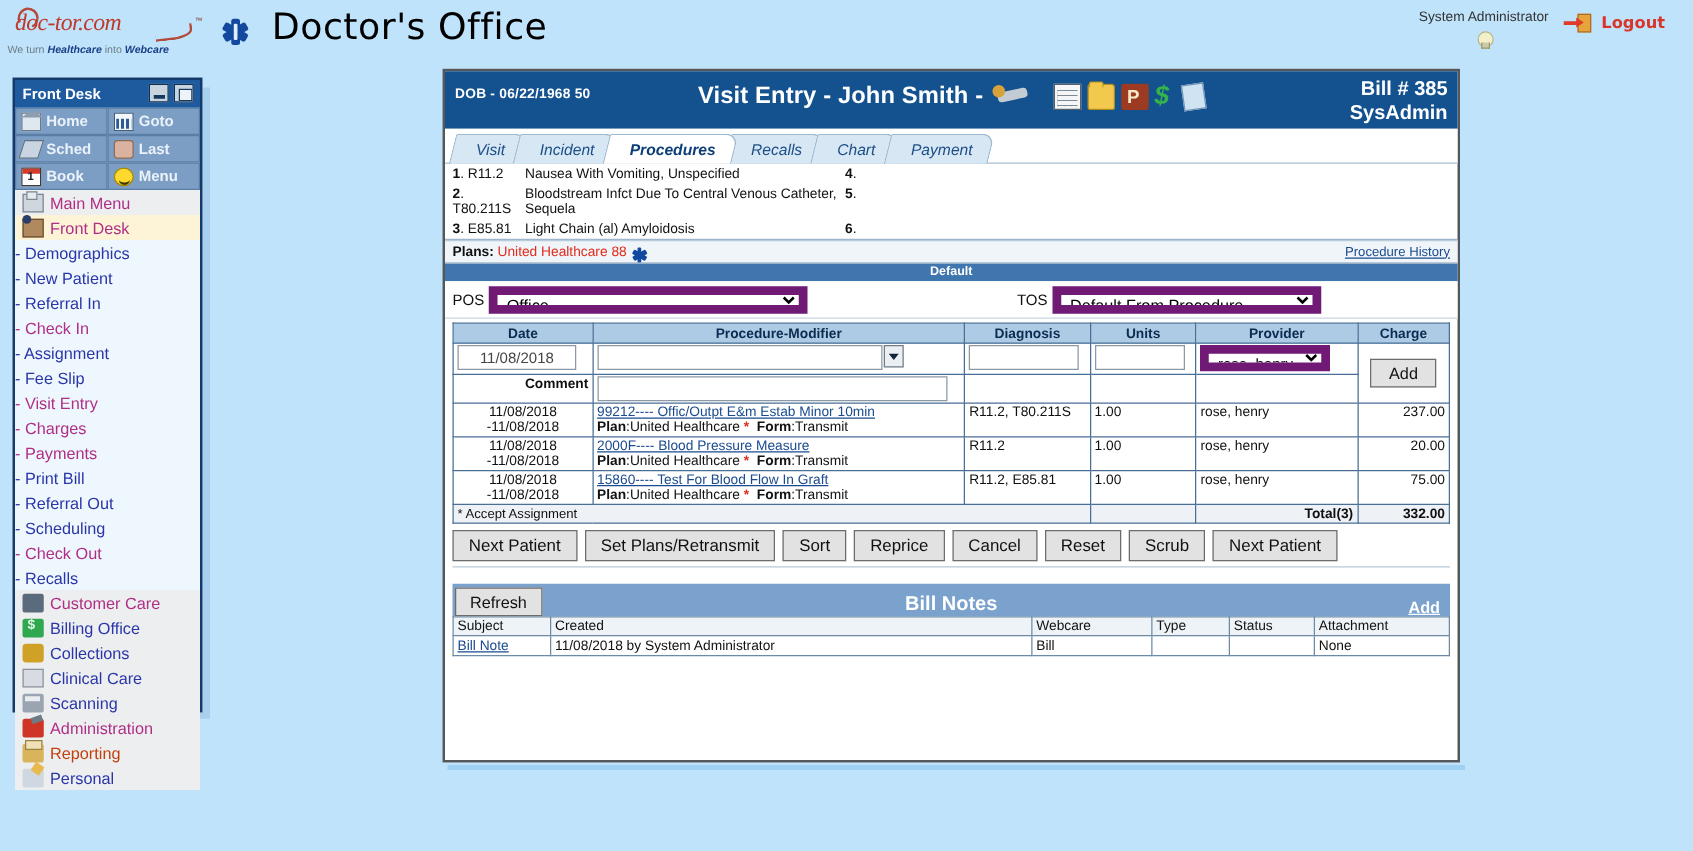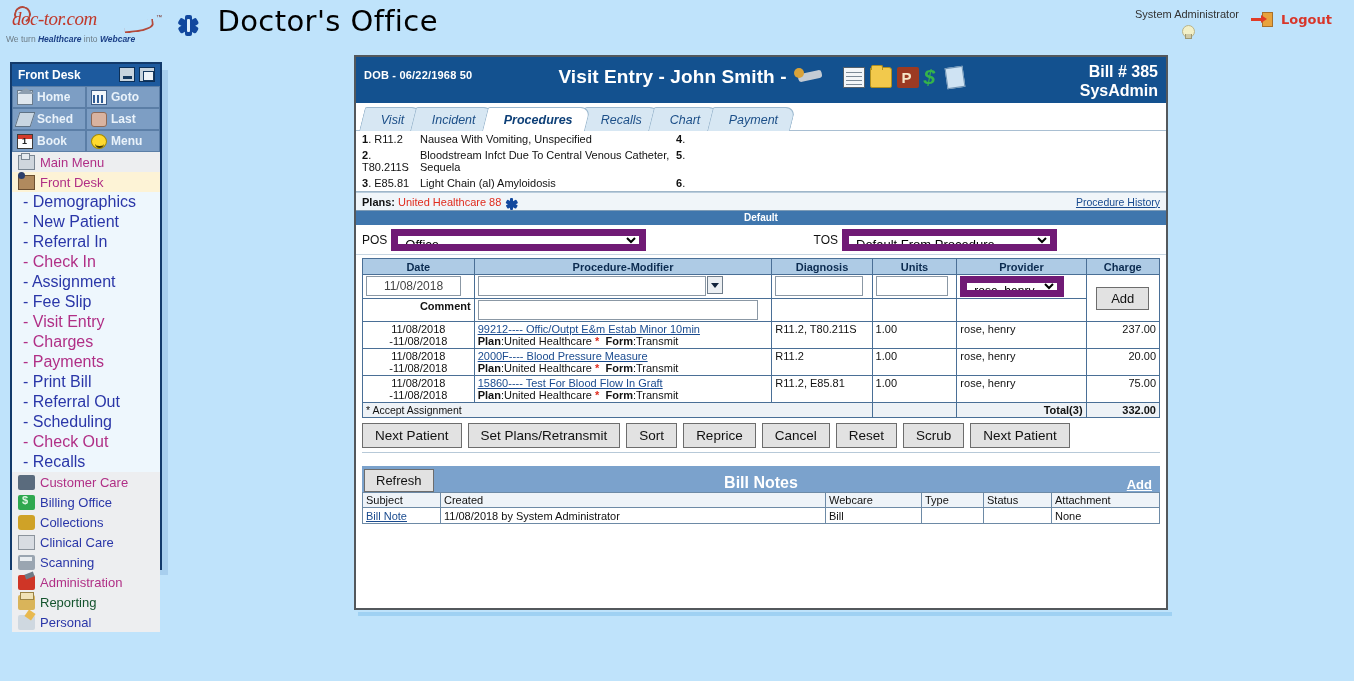--- a/index.html
+++ b/index.html
@@ -152,21 +152,21 @@
   .ic-menu { background:#ffd92e; border-radius:50%; border:1px solid #a58a00; }
   .ic-menu::after{ content:""; position:absolute; left:3px; top:4px; width:9px; height:7px;
      border-bottom:2px solid #443800; border-radius:0 0 50% 50%; }
 
   .sb-row {
     height: 20px; display: flex; align-items: center; gap: 5px;
     padding-left: 6px; font-size: 12.5px; cursor: pointer;
   }
   .sb-section { background: #edeef0; color: #b02f86; font-size: 13px; }
   .sb-section.active { background: #fdf3d6; }
-  .sb-sub { font-size: 16px; padding-left: 11px; }
+  .sb-sub { font-size: 13px; padding-left: 0; }
   .sb-ico { width: 17px; height: 15px; flex: 0 0 17px; position: relative; }
 
   .gi-org { background:#cfd6dd; border:1px solid #7b8793; }
   .gi-org::after{content:"";position:absolute;left:2px;top:-3px;width:7px;height:5px;background:#e6ebf0;border:1px solid #7b8793;}
   .gi-desk { background:#b08a5e; border:1px solid #6b4f31; }
   .gi-desk::after{content:"";position:absolute;left:-1px;top:-4px;width:7px;height:7px;border-radius:50%;background:#2b3e6b;}
   .gi-care { background:#5a6b7d; border-radius:2px; }
   .gi-bill { background:#2fa84f; border-radius:2px; }
   .gi-bill::after{content:"$";position:absolute;left:4px;top:-1px;color:#dff6e3;font-size:11px;font-weight:bold;}
   .gi-coll { background:#cfa227; border-radius:3px; }
@@ -504,21 +504,21 @@
     <div class="sb-row sb-section">
       <span class="sb-ico gi-scan"></span>
       <span style="color:#2a36a8">Scanning</span>
     </div>
     <div class="sb-row sb-section">
       <span class="sb-ico gi-admin"></span>
       <span style="color:#b02f86">Administration</span>
     </div>
     <div class="sb-row sb-section">
       <span class="sb-ico gi-rep"></span>
-      <span style="color:#14532d">Reporting</span>
+      <span style="color:#c2410c">Reporting</span>
     </div>
     <div class="sb-row sb-section">
       <span class="sb-ico gi-pers"></span>
       <span style="color:#2a36a8">Personal</span>
     </div>
   </div>
 </div>
 
 <div id="mainshadow"></div>
 <div id="main">

